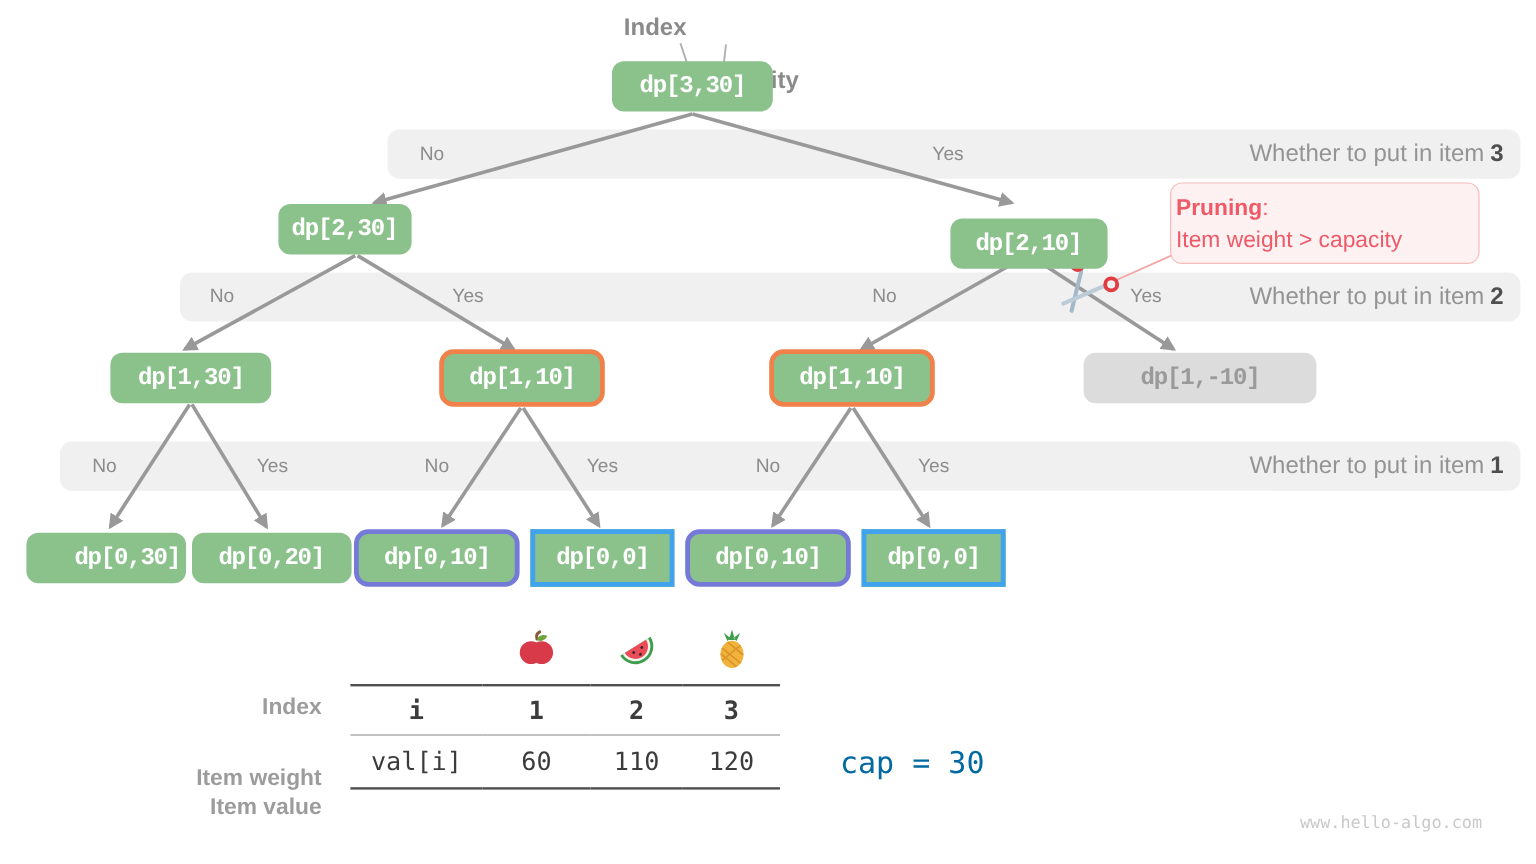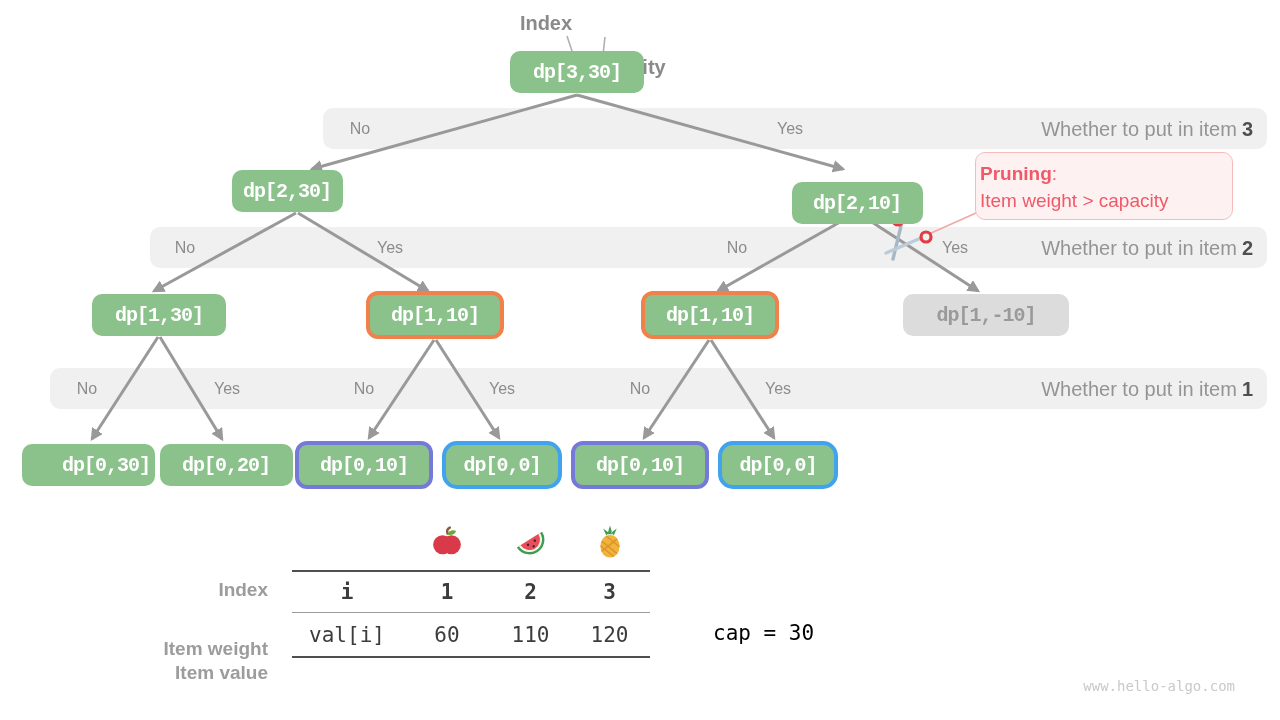--- a/index.html
+++ b/index.html
@@ -11,42 +11,42 @@
   .band-q{position:absolute;right:14px;top:50%;transform:translateY(-50%);font-size:20px;color:#949494;white-space:nowrap;}
   .band-q .itm{font-weight:bold;color:#4f4f4f;margin-left:5px;}
   
   .node{position:absolute;display:flex;align-items:center;justify-content:center;
         box-sizing:border-box;border-radius:10px;z-index:3;
         font-family:Liberation Mono, monospace;font-weight:bold;font-size:20px;color:#fff;letter-spacing:-1px;}
   .node.green{background:var(--green);}
   .node.gray{background:#dcdcdc;color:#9a9a9a;}
   .node.b-orange{border:4px solid var(--orange);border-radius:12px;text-align:right;}
   .node.b-purple{border:4px solid var(--purple);border-radius:12px;}
-  .node.b-blue{border:4px solid var(--blue);border-radius:15px;}
+  .node.b-blue{border:4px solid var(--blue);border-radius:0;}
   svg.edges{position:absolute;left:0;top:0;z-index:2;}
   
   .hdr-label{position:absolute;transform:translateX(-50%);font-weight:bold;font-size:20px;color:#8a8a8a;z-index:3;white-space:nowrap;}
   
   .prune{position:absolute;left:975px;top:152px;width:258px;height:68px;box-sizing:border-box;
          background:#fef1f1;border:1px solid #f6bcbc;border-radius:10px;padding:7px 4px;
          z-index:4;font-size:19px;line-height:27px;color:var(--red);white-space:nowrap;}
   .prune .t{font-weight:bold;}
   
   .row-label{position:absolute;left:0;width:268px;text-align:right;transform:translateY(-50%);
              font-weight:bold;font-size:19px;color:#9c9c9c;z-index:3;white-space:nowrap;}
   table.items{position:absolute;left:292px;top:518px;border-collapse:collapse;z-index:3;
               font-size:21px;color:#3c3c3c;table-layout:fixed;}
   table.items td{text-align:center;padding:0;}
   table.items .fr td{height:52px;}
   table.items .hd td{height:40px;border-top:2px solid #4f4f4f;border-bottom:1px solid #9a9a9a;font-weight:bold;}
   table.items .dr td{height:42px;}
   table.items .last td{height:43px;border-bottom:2px solid #4f4f4f;}
   table.items .mono{font-family:"DejaVu Sans Mono",monospace;}
   .cap-label{position:absolute;left:700px;top:579px;font-weight:bold;font-size:20px;color:#9c9c9c;z-index:3;}
-  .cap-code{position:absolute;left:700px;top:621px;font-family:"DejaVu Sans Mono",monospace;font-size:21px;color:#000000;z-index:3;margin-left:13px;}
+  .cap-code{position:absolute;left:700px;top:621px;font-family:"DejaVu Sans Mono",monospace;font-size:25px;color:#0369a1;z-index:3;}
   .watermark{position:absolute;right:45px;top:678px;font-family:"DejaVu Sans Mono",monospace;font-size:14px;color:#c9c9c9;z-index:3;}
 </style>
 </head>
 <body>
 
 <div class="canvas" style="--green: #8bc18b; --orange: #f0814b; --purple: #757ad8; --blue: #41a3ee; --red: #ef5a68;">
 
   <div class="hdr-label" style="left:546px;top:12px;">Index</div>
   <div class="hdr-label" style="left:624px;top:12px;margin-top:44px;">Capacity</div>
 
@@ -108,21 +108,21 @@
     </g>
   </svg>
 
   <div id="nodes">
       <div class="node green" style="left: 510px; top: 51px; width: 134px; height: 42px;">dp[3,30]</div>
       <div class="node green" style="left: 231.5px; top: 170px; width: 111px; height: 42px;">dp[2,30]</div>
       <div class="node green" style="left: 791.5px; top: 170px; width: 131px; height: 42px; margin-top: 12px;">dp[2,10]</div>
       <div class="node green" style="left: 92px; top: 294px; width: 134px; height: 42px;">dp[1,30]</div>
       <div class="node green b-orange" style="left: 366px; top: 291px; width: 138px; height: 48px;">dp[1,10]</div>
       <div class="node green b-orange" style="left: 641px; top: 291px; width: 138px; height: 48px;">dp[1,10]</div>
-      <div class="node gray" style="left: 903px; top: 294px; width: 166px; height: 42px;">dp[1,-10]</div>
+      <div class="node gray" style="left: 903px; top: 294px; width: 194px; height: 42px;">dp[1,-10]</div>
       <div class="node green" style="left: 21.5px; top: 444px; width: 133px; height: 42px; padding-left: 36px;">dp[0,30]</div>
       <div class="node green" style="left: 159.5px; top: 444px; width: 133px; height: 42px;">dp[0,20]</div>
       <div class="node green b-purple" style="left: 295px; top: 441px; width: 138px; height: 48px;">dp[0,10]</div>
       <div class="node green b-blue" style="left: 442px; top: 441px; width: 120px; height: 48px;">dp[0,0]</div>
       <div class="node green b-purple" style="left: 571px; top: 441px; width: 138px; height: 48px;">dp[0,10]</div>
       <div class="node green b-blue" style="left: 718px; top: 441px; width: 120px; height: 48px;">dp[0,0]</div>
     </div>
 
   <div class="prune">
     <span class="t">Pruning</span><span>:</span><br>

